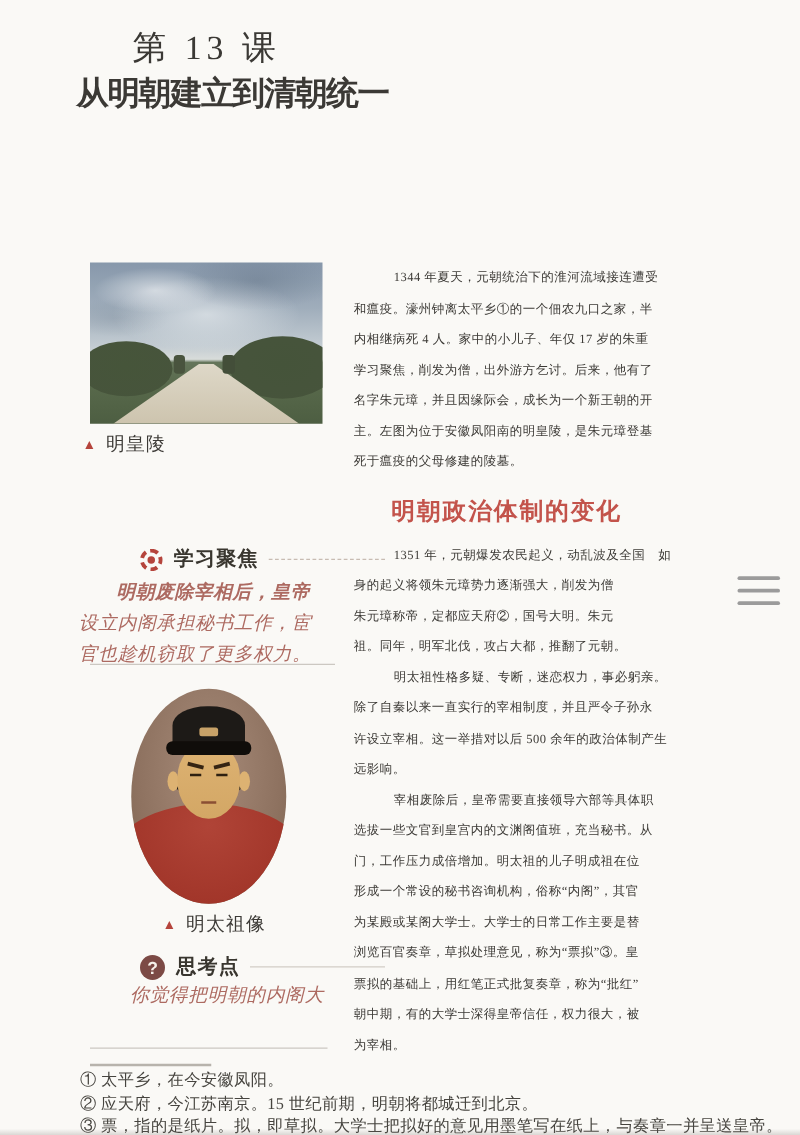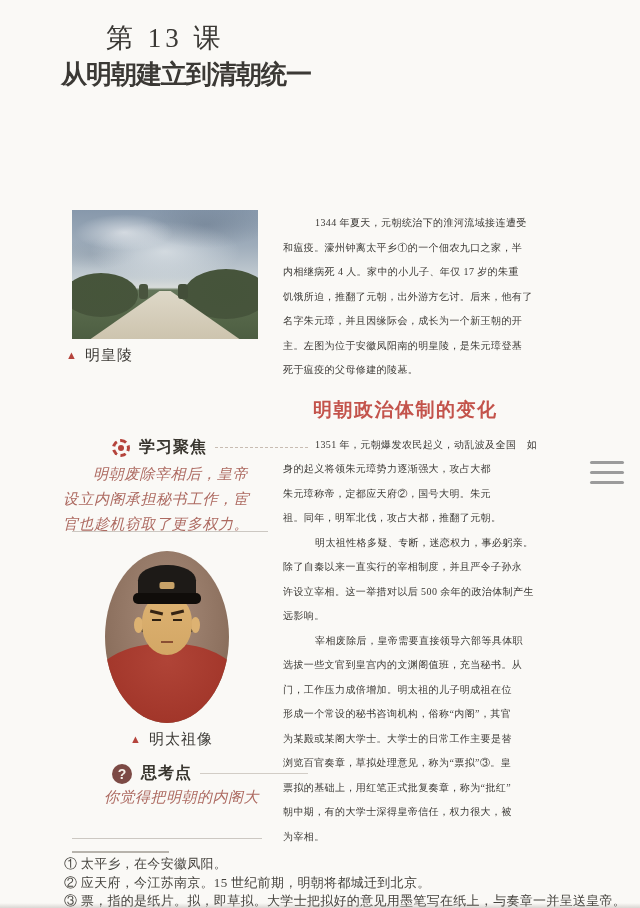--- a/index.html
+++ b/index.html
@@ -54,21 +54,21 @@
     background:var(--markerRed); border-radius:50%; }
   .think-icon { width:20px; height:20px; border-radius:50%; background:var(--thinkIconBg); color:#f6f1ea;
     font-family:"Liberation Sans","DejaVu Sans",sans-serif; font-weight:700; font-size:14px;
     display:flex; align-items:center; justify-content:center; flex:none; }
 
   .side-text { position:absolute; font-size:15px; line-height:25px; color:var(--sidebarRed);
     font-style:italic; letter-spacing:0.5px; }
   .focus-text { left:63px; top:462px; width:206px; }
   .think-text { left:82px; top:785px; width:186px; }
   .sl { height:25px; white-space:nowrap; overflow:hidden; }
-  .sl-indent1 { padding-left:30px; }
+  .sl-indent1 { padding-left:30px;font-weight:bold; }
   .sl-indent2 { padding-left:22px; }
 
   .box-bottom { position:absolute; border-top:1px solid var(--boxLine); }
   .focus-bottom { left:72px; top:531px; width:196px; }
   .think-bottom { left:72px; top:838px; width:190px; }
 
   
   .portrait { position:absolute; left:105px; top:551px; width:124px; height:172px; border-radius:50%; overflow:hidden;
     background:radial-gradient(ellipse at 50% 38%, var(--portraitBg) 0%, #8e7260 65%, #7b634e 100%); }
   .portrait .robe { position:absolute; bottom:-8px; left:-15px; width:154px; height:88px;
@@ -173,31 +173,31 @@
   <div class="side-text think-text">
     <div class="sl sl-indent2">你觉得把明朝的内阁大</div>
   </div>
   <div class="box-bottom think-bottom"></div>
 
   <div class="main-col">
     <div>
       <div class="bl ind">1344 年夏天，元朝统治下的淮河流域接连遭受</div>
       <div class="bl">和瘟疫。濠州钟离太平乡①的一个佃农九口之家，半</div>
       <div class="bl">内相继病死 4 人。家中的小儿子、年仅 17 岁的朱重</div>
-      <div class="bl">饥饿所迫，推翻了元朝，出外游方乞讨。后来，他有了</div>
+      <div class="bl">学习聚焦，削发为僧，出外游方乞讨。后来，他有了</div>
       <div class="bl">名字朱元璋，并且因缘际会，成长为一个新王朝的开</div>
       <div class="bl">主。左图为位于安徽凤阳南的明皇陵，是朱元璋登基</div>
       <div class="bl">死于瘟疫的父母修建的陵墓。</div>
     </div>
 
     <h2 class="section-heading">明朝政治体制的变化</h2>
 
     <div>
       <div class="bl ind">1351 年，元朝爆发农民起义，动乱波及全国　如</div>
-      <div class="bl">身的起义将领朱元璋势力逐渐强大，攻占大都</div>
+      <div class="bl">身的起义将领朱元璋势力逐渐强大，削发为僧</div>
       <div class="bl">朱元璋称帝，定都应天府②，国号大明。朱元</div>
       <div class="bl">祖。同年，明军北伐，攻占大都，推翻了元朝。</div>
     </div>
 
     <div>
       <div class="bl ind">明太祖性格多疑、专断，迷恋权力，事必躬亲。</div>
       <div class="bl">除了自秦以来一直实行的宰相制度，并且严令子孙永</div>
       <div class="bl">许设立宰相。这一举措对以后 500 余年的政治体制产生</div>
       <div class="bl">远影响。</div>
     </div>

